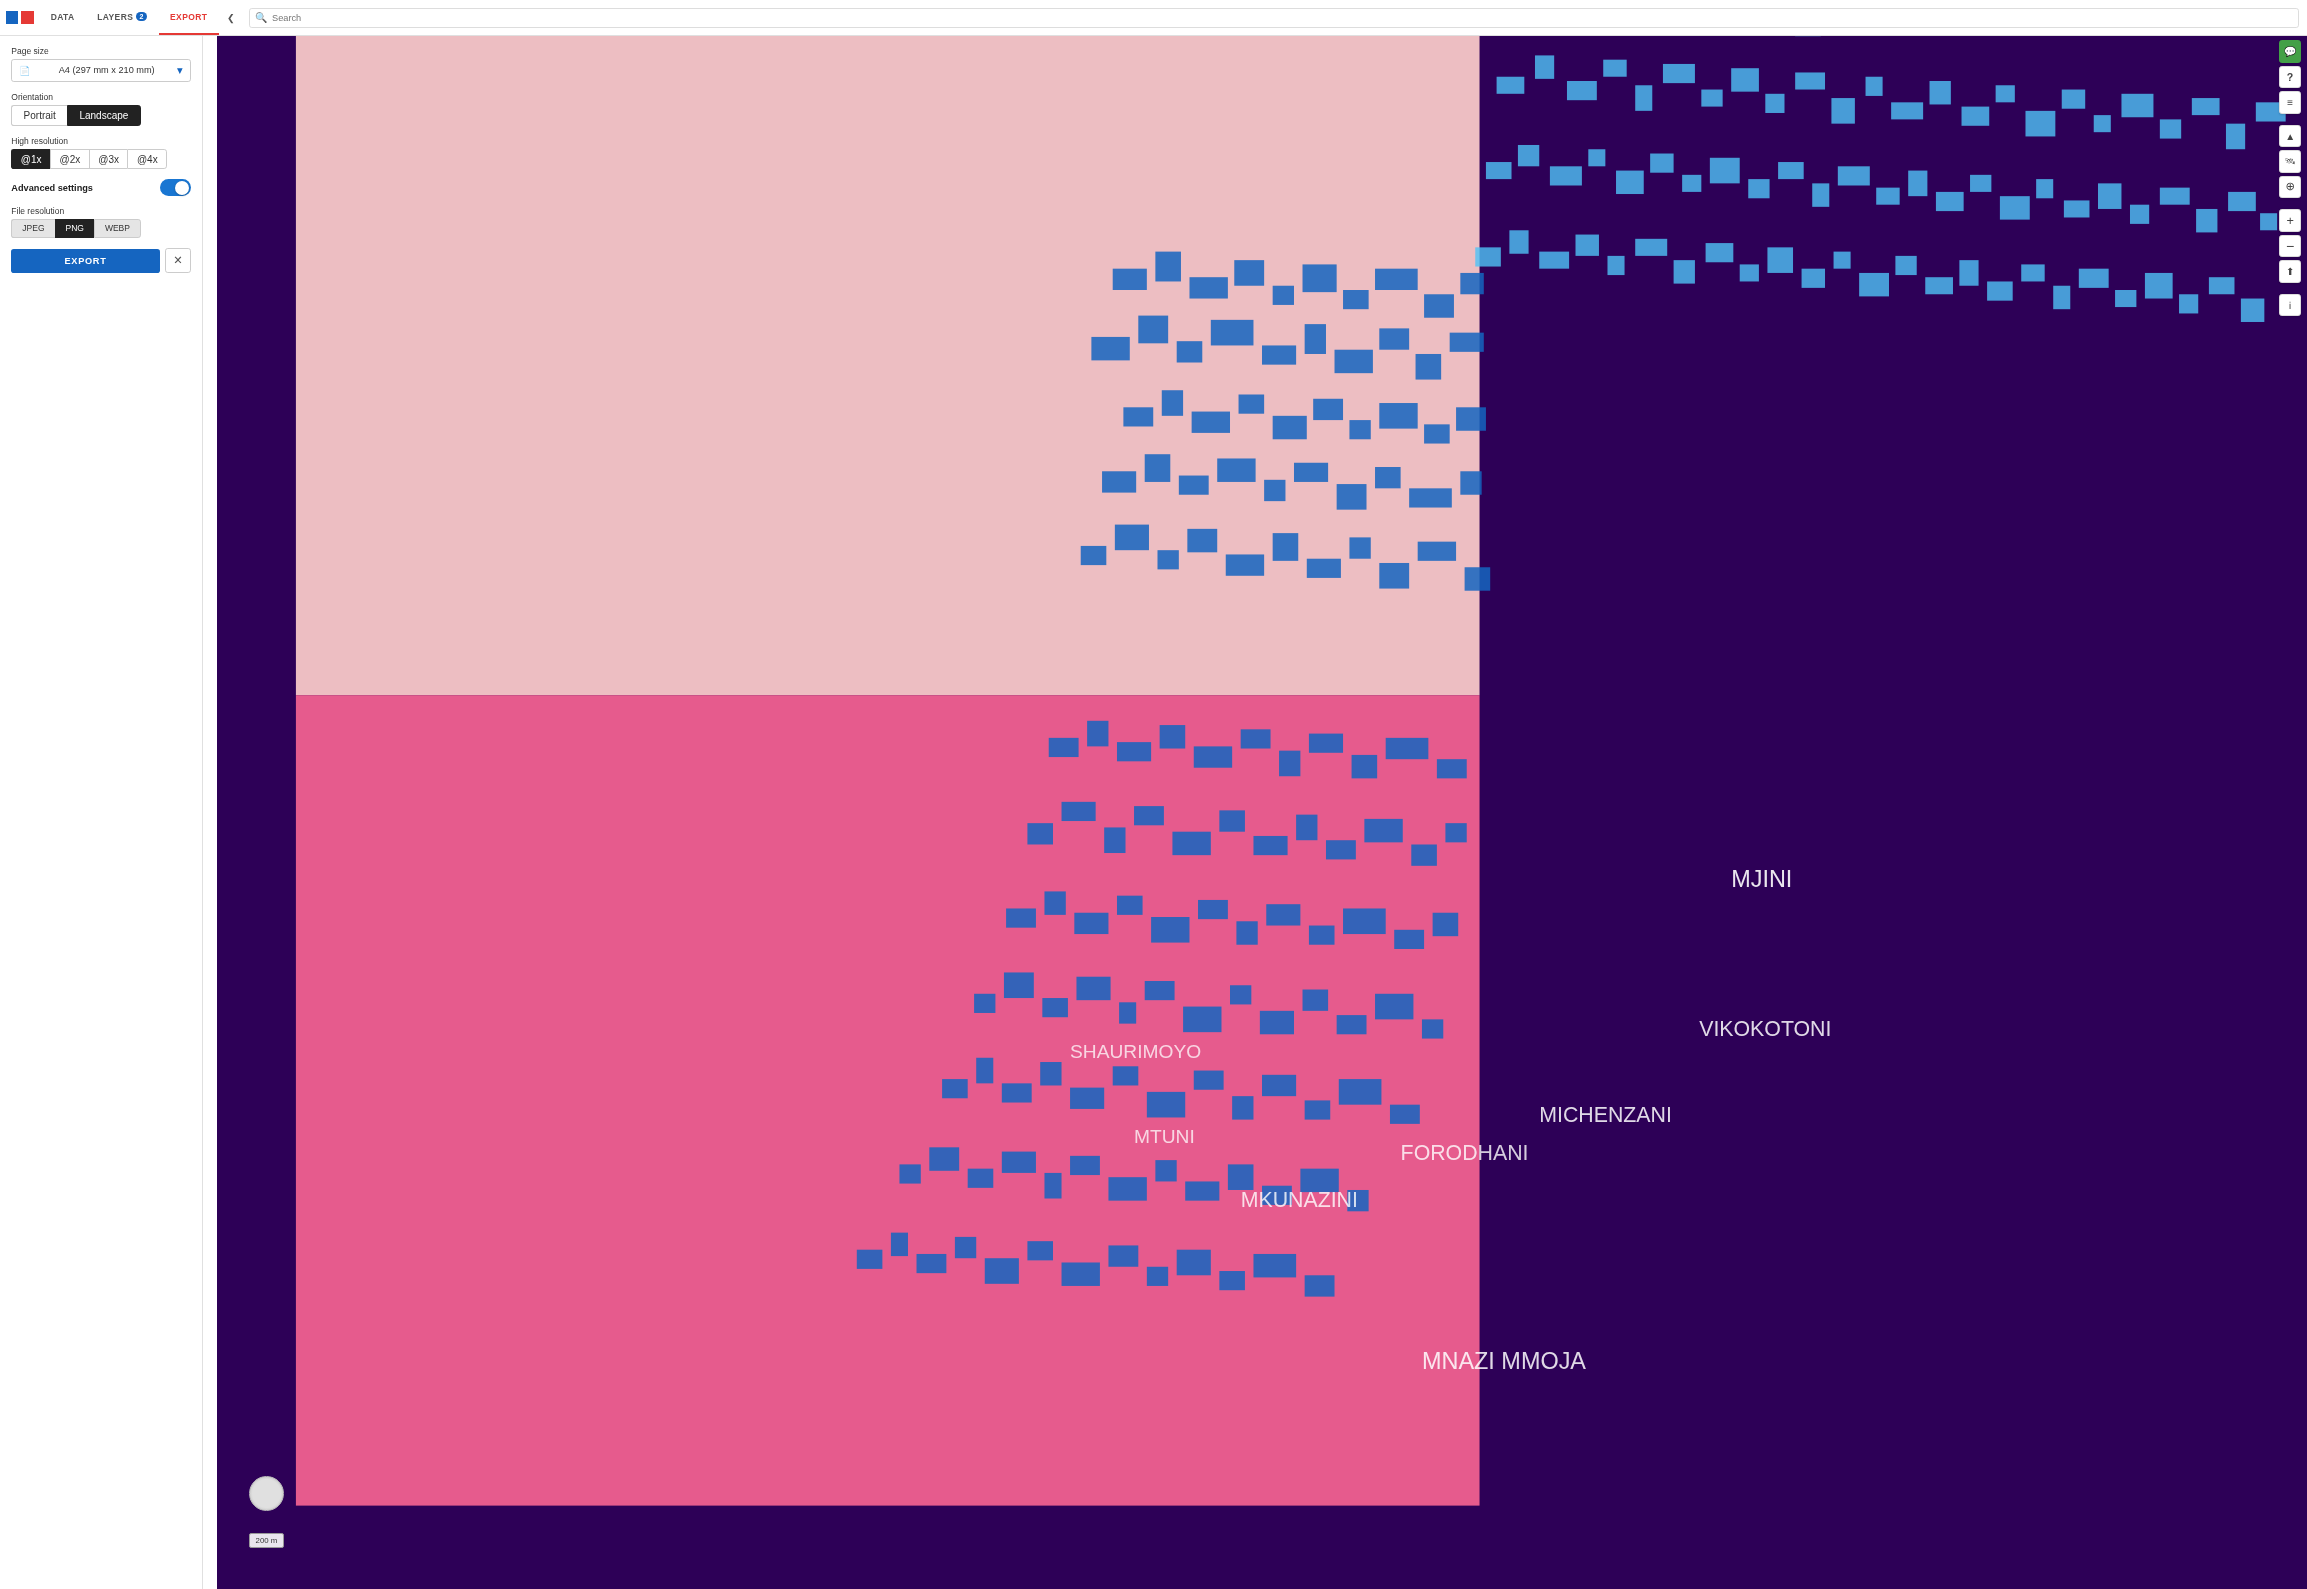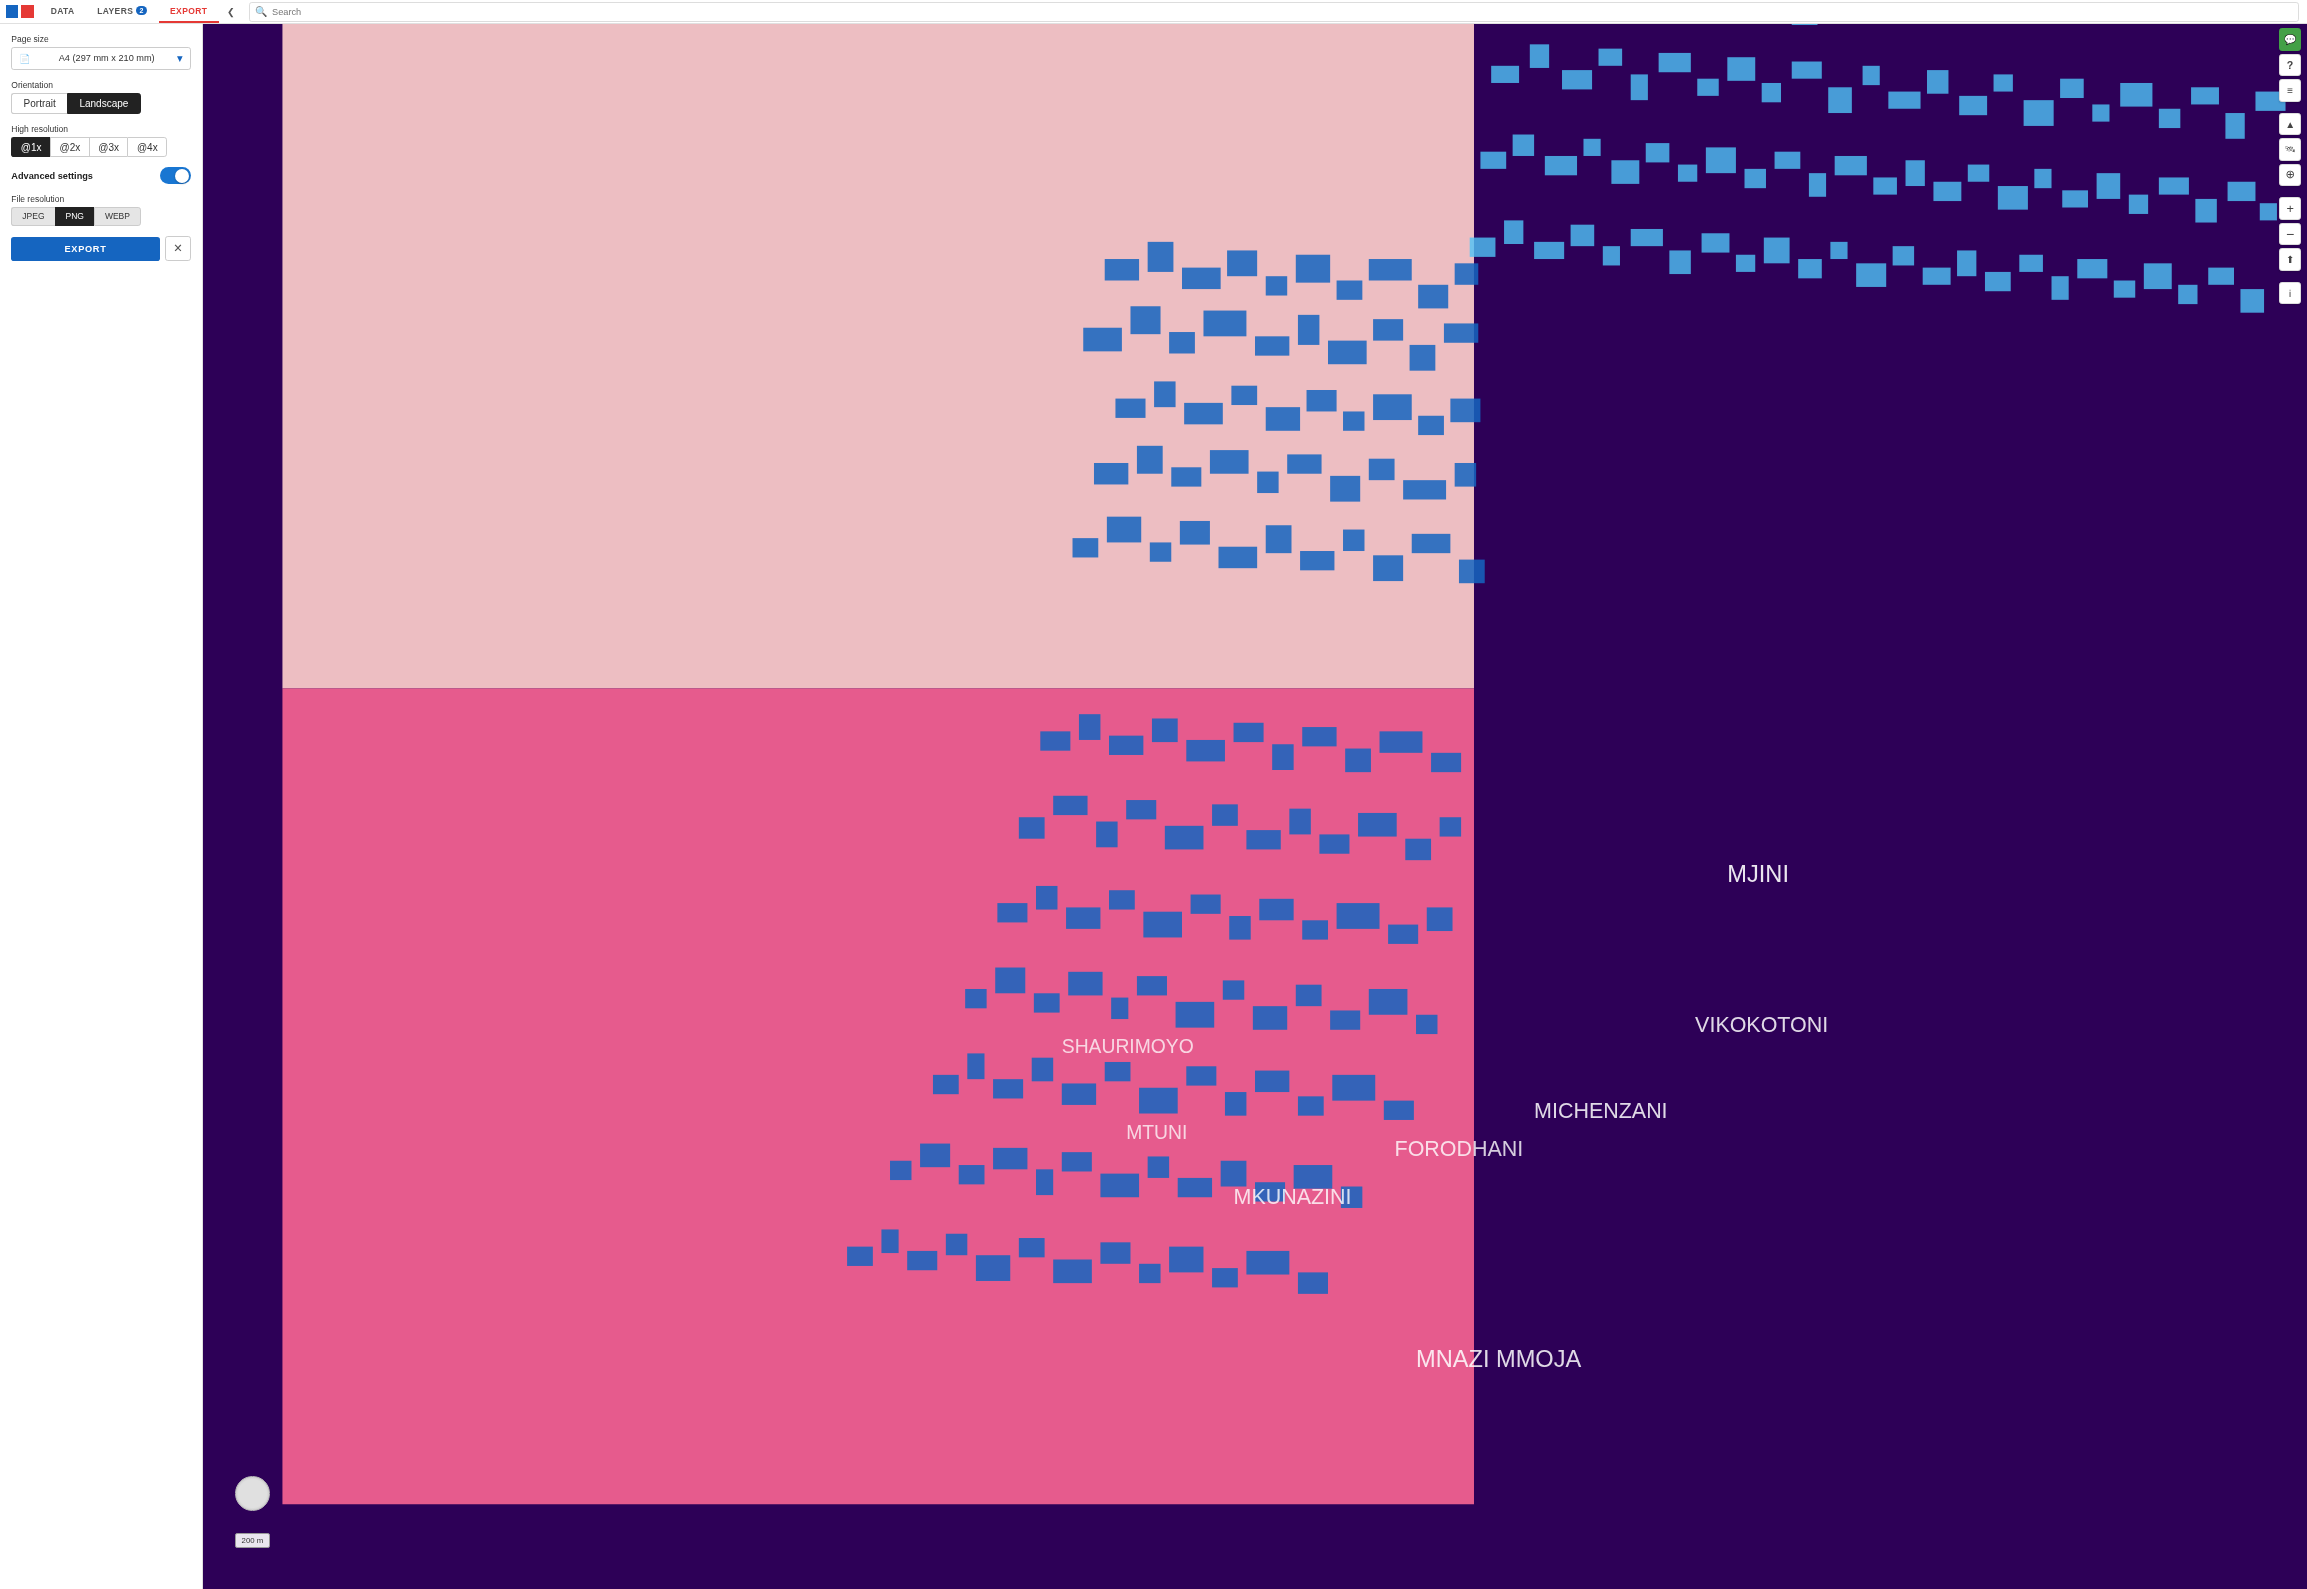--- a/index.html
+++ b/index.html
@@ -1,37 +1,37 @@
 <!DOCTYPE html>
 <html style="font-size:11.3px"><head>
   <meta charset="utf-8">
   <style>
     * { box-sizing: border-box; margin: 0; padding: 0; }
     body { font-family: -apple-system, BlinkMacSystemFont, 'Segoe UI', Arial, sans-serif; font-size: 9.2px; background: #fff; display: flex; flex-direction: column; height: 100vh; overflow: hidden; }
 
     .app-container { display: flex; flex-direction: column; height: 100vh; }
 
     
-    .top-bar { display: flex; align-items: center; height: 24px; background: #fff; border-bottom: 0.7px solid #e0e0e0; flex-shrink: 0; }
+    .top-bar { display: flex; align-items: center; height: 36px; background: #fff; border-bottom: 0.7px solid #e0e0e0; flex-shrink: 0; }
     .logo-area { display: flex; align-items: center; padding: 0 5.6px; gap: 2.8px; }
     .logo-blue { width: 12.7px; height: 12.7px; background: #1565C0; }
     .logo-red { width: 12.7px; height: 12.7px; background: #e53935; }
 
     .tabs { display: flex; align-items: center; height: 100%; }
     .tab { padding: 0 11.3px; height: 100%; display: flex; align-items: center; cursor: pointer; font-size: 8.5px; font-weight: 600; letter-spacing: 0.4px; text-transform: uppercase; color: #555; border-bottom: 2.1px solid transparent; }
     .tab.active { color: #e53935; border-bottom: 2.1px solid #e53935; }
     .tab-badge { background: #1565C0; color: #fff; border-radius: 7px; font-size: 7px; padding: 0.7px 3.5px; margin-left: 2.8px; }
 
     .collapse-btn { margin-left: 2.8px; cursor: pointer; color: #555; padding: 2.8px 5.6px; display: flex; align-items: center; }
 
     .search-bar { display: flex; align-items: center; flex: 1; border: 0.7px solid #ddd; border-radius: 2.8px; height: 20px; padding: 0 5.6px; margin: 0 8.5px; background: #fff; }
     .search-bar input { border: none; outline: none; flex: 1; font-size: 9.2px; color: #333; background: transparent; }
 
     
-    .main-layout { display: flex; flex: 1; overflow: hidden; }
+    .main-layout { display: flex; flex: 1; overflow: hidden; gap: 14px; }
 
     
     .sidebar { width: 203px; flex-shrink: 0; background: #fff; border-right: 0.7px solid #e0e0e0; padding: 10px 11.3px; overflow-y: auto; display: flex; flex-direction: column; gap: 10px; }
 
     .sidebar-section-label { font-size: 8.5px; color: #333; font-weight: 500; margin-bottom: 2.8px; }
 
     
     .dropdown-select { display: flex; align-items: center; border: 0.7px solid #ccc; border-radius: 2.8px; padding: 4.2px 7px; cursor: pointer; justify-content: space-between; font-size: 9.2px; color: #333; }
     .dropdown-select .file-icon { margin-right: 5.6px; color: #555; }
     .dropdown-chevron { color: #1565C0; font-size: 11.3px; }

